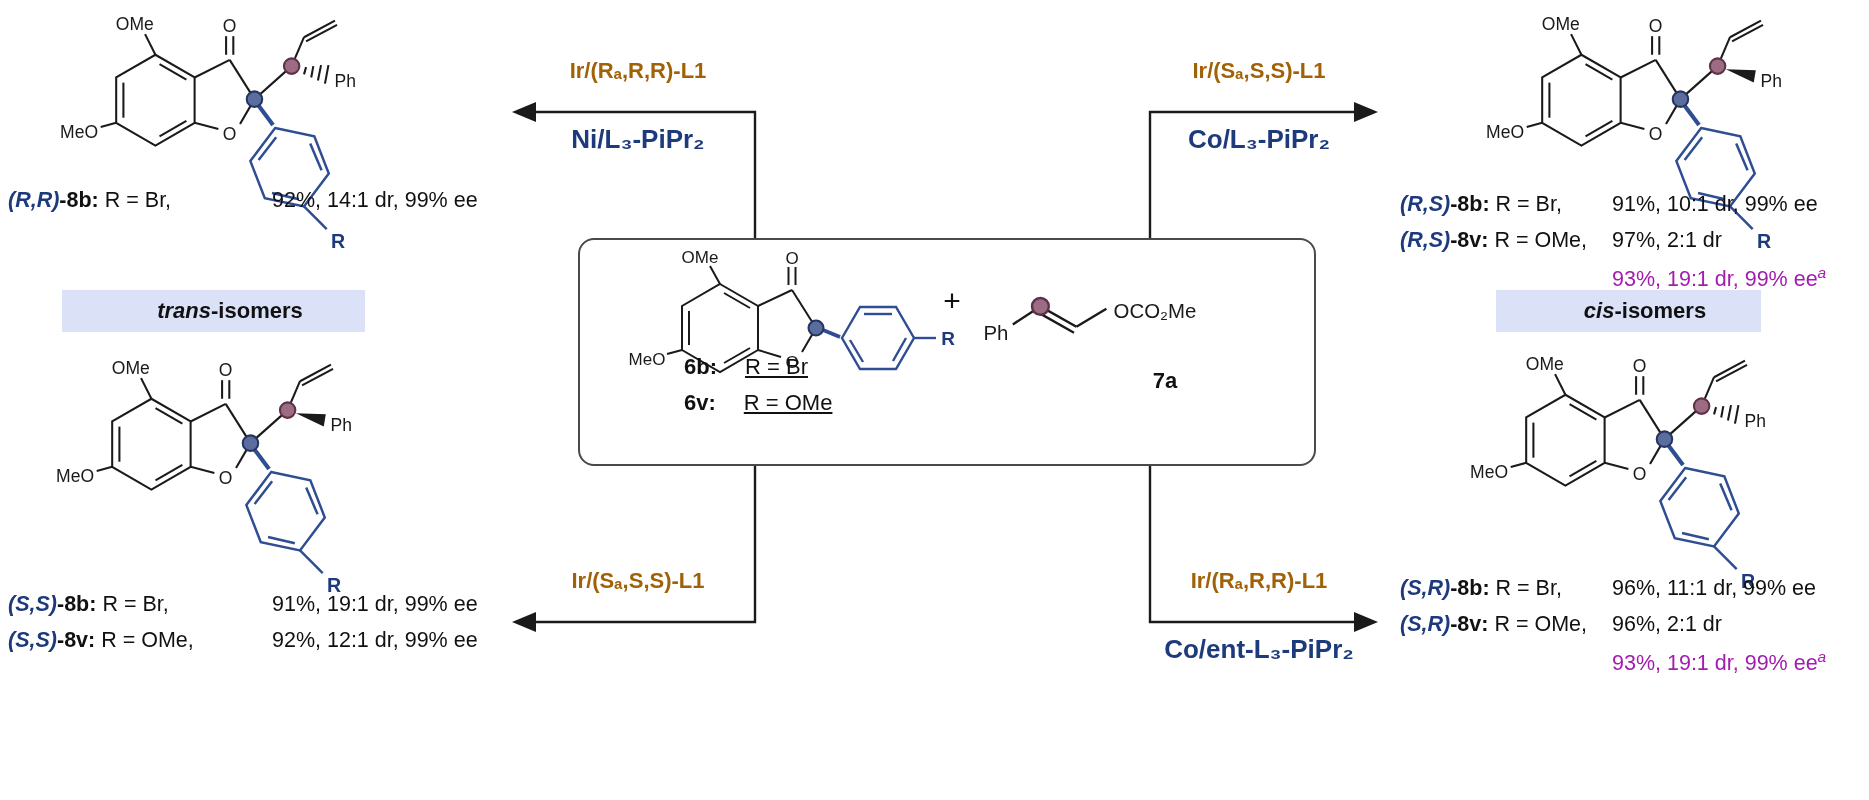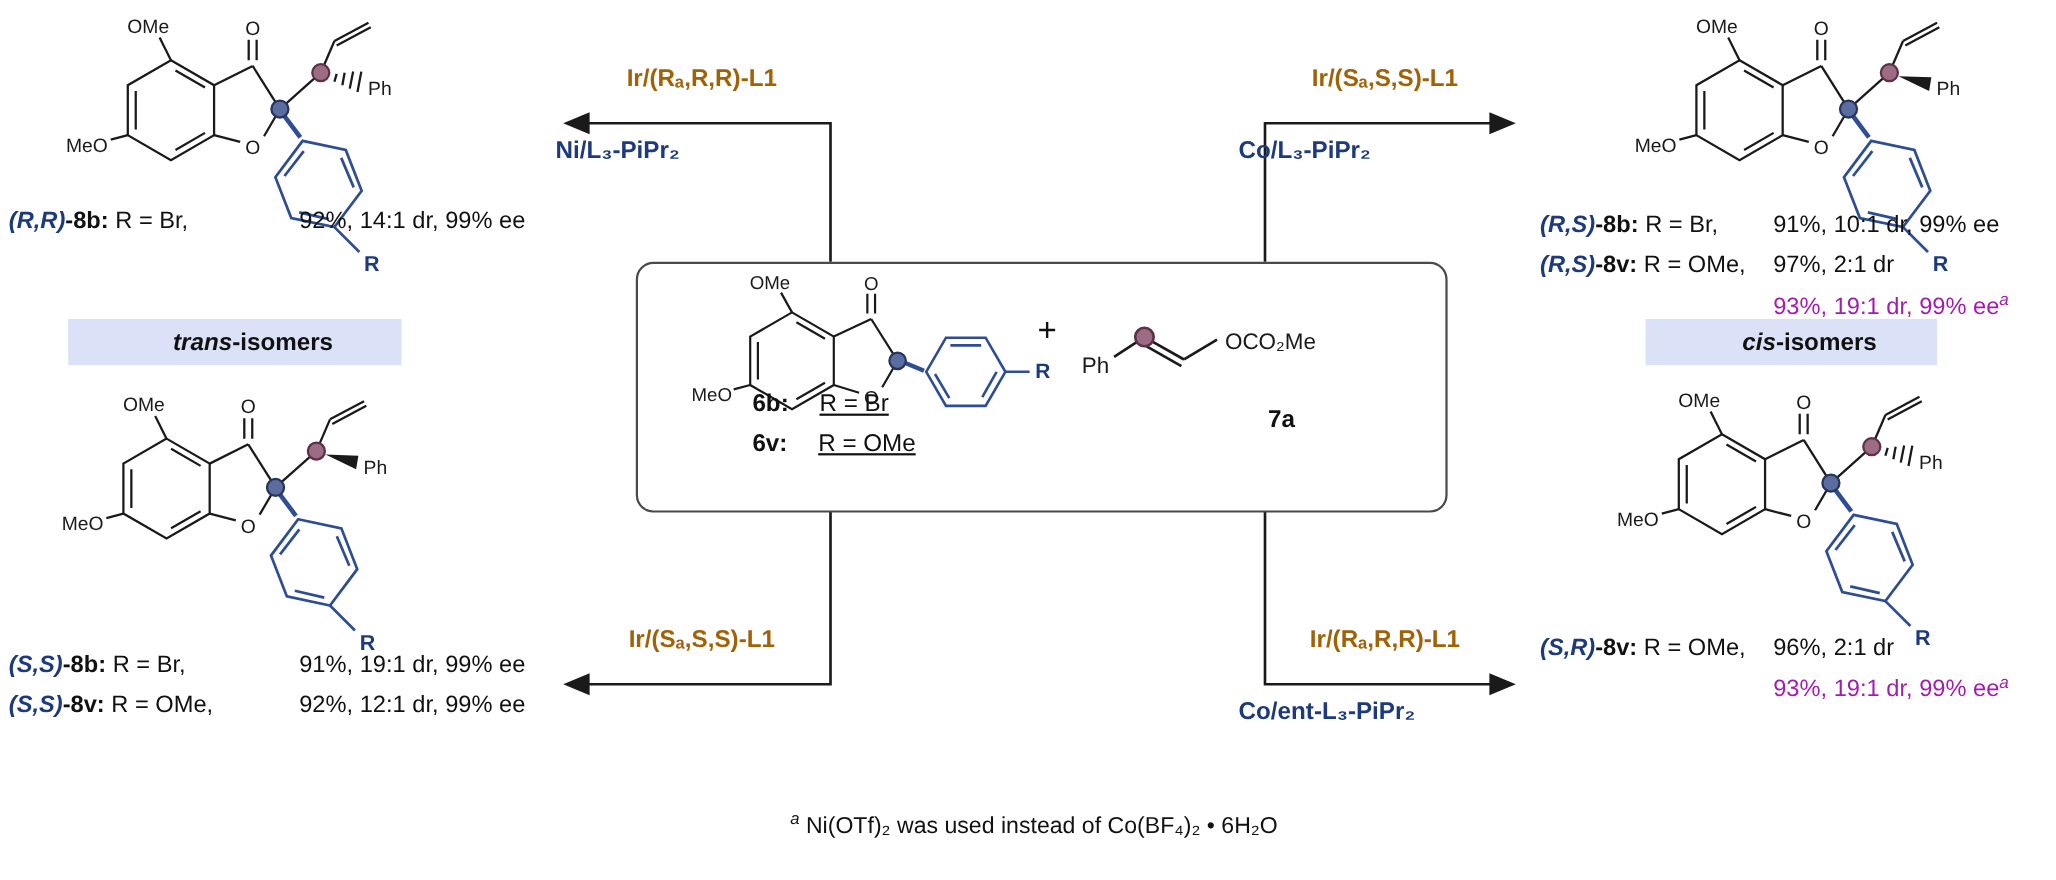--- a/index.html
+++ b/index.html
@@ -1,19 +1,19 @@
 <!DOCTYPE html>
 <html><head>
 <meta charset="utf-8">
 <style>
   html,body{margin:0;padding:0;background:#ffffff;font-family:"Liberation Sans",sans-serif;color:#111;}
   .canvas{position:relative;width:1869px;height:800px;background:#fff;overflow:hidden;}
   .abs{position:absolute;}
   .cond1{color:#a16207;font-weight:bold;font-size:22px;text-align:center;white-space:nowrap;}
-  .cond2{color:#1d3a7c;font-weight:bold;font-size:22px;white-space:nowrap;}
+  .cond2{color:#1d3a7c;font-weight:bold;font-size:26px;text-align:center;white-space:nowrap;}
   .res-block{font-size:21.5px;}
   .res-row{position:relative;height:36px;white-space:nowrap;}
   .res-left{position:absolute;left:0;top:0;}
   .res-result{position:absolute;top:0;}
   .left-col .res-result{left:264px;}
   .right-col .res-result{left:212px;}
   .stereo{color:#1d3a7c;font-weight:bold;font-style:italic;}
   .compound{font-weight:bold;}
   .red{color:#a21caf;}
   sup{font-size:0.72em;font-style:italic;}
@@ -218,32 +218,33 @@
       <span class="res-result">91%, 19:1 dr, 99% ee</span>
     </div>
     <div class="res-row">
       <span class="res-left"><span class="stereo">(S,S)</span><span class="compound">-8v:</span> <span>R = OMe,</span></span>
       <span class="res-result">92%, 12:1 dr, 99% ee</span>
     </div>
   </div>
 
   <div class="abs res-block right-col" style="left:1400px;top:576px;width:470px">
     <div class="res-row">
+      <span class="res-left"><span class="stereo">(S,R)</span><span class="compound">-8b:</span> <span>R = Br,</span></span>
+      <span class="res-result">96%, 11:1 dr, 99% ee</span>
+    </div>
+    <div class="res-row">
       <span class="res-left"><span class="stereo">(S,R)</span><span class="compound">-8v:</span> <span>R = OMe,</span></span>
       <span class="res-result">96%,  2:1 dr</span>
     </div>
     <div class="res-row">
       <span class="res-result red"><span>93%, 19:1 dr, 99% ee</span><sup class="red">a</sup></span>
     </div>
   </div>
 
   <div class="abs badge" style="left:62px;top:290px;width:270px;height:42px">
     <span><i>trans</i><span>-isomers</span></span>
   </div>
   <div class="abs badge" style="left:1496px;top:290px;width:232px;height:42px">
     <span><i>cis</i><span>-isomers</span></span>
   </div>
 
-  <div class="abs footnote" style="left:540px;top:736px;width:800px">
-    <sup>a</sup><span> Ni(OTf)₂ was used instead of Co(BF₄)₂ • 6H₂O</span>
-  </div>
 
 </div>
 
 </body></html>

